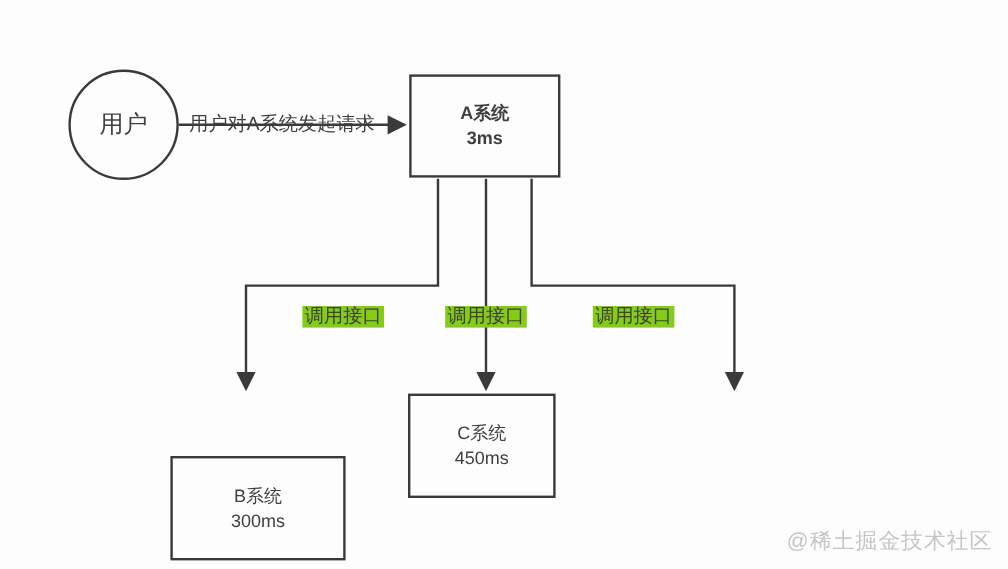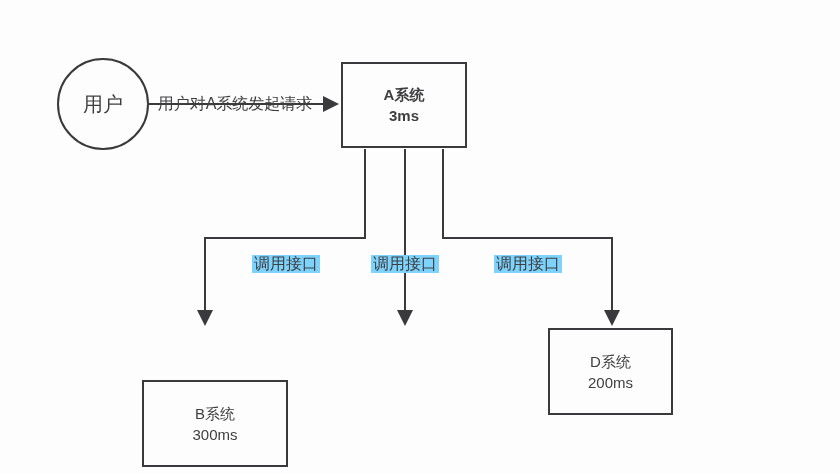--- a/index.html
+++ b/index.html
@@ -28,21 +28,21 @@
   .node-b      { left:142px; top:348px; width:146px; height:87px;margin-top:32px; }
   .node-c      { left:340px; top:328px; width:123px; height:87px; }
   .node-d      { left:548px; top:328px; width:125px; height:87px; }
   .edge-label {
     position:absolute; z-index:3;
     font-size:16px; line-height:18px;
     white-space:nowrap;
     margin-top:26px;
   }
   .request-label { left:150px; top:69px; width:170px; text-align:center; }
-  .call-label { top:229px; background:#7dd3fc; padding:0 2px; }
+  .call-label { top:229px; background:#84cc16; padding:0 2px; }
   .call-label-b { left:252px; }
   .call-label-c { left:371px; }
   .call-label-d { left:494px; }
   .watermark {
     position:absolute; z-index:2;
     right:13px; bottom:11px;
     font-size:18px;
     color:#c5c5c5;
     letter-spacing:1px;
   }
@@ -74,28 +74,29 @@
   <div class="node node-a">
     <span>A系统</span>
     <span>3ms</span>
   </div>
 
   <div class="node node-b">
     <span>B系统</span>
     <span>300ms</span>
   </div>
 
+  <div class="node node-c">
+    <span>C系统</span>
+    <span>450ms</span>
+  </div>
 
-  <div class="node node-d">
-    <span>D系统</span>
-    <span>200ms</span>
-  </div>
 
   <div class="edge-label request-label">用户对A系统发起请求</div>
 
   <div class="edge-label call-label call-label-b">调用接口</div>
 
   <div class="edge-label call-label call-label-c">调用接口</div>
 
   <div class="edge-label call-label call-label-d">调用接口</div>
 
+  <div class="watermark">@稀土掘金技术社区</div>
 
 </div>
 
 </body></html>

